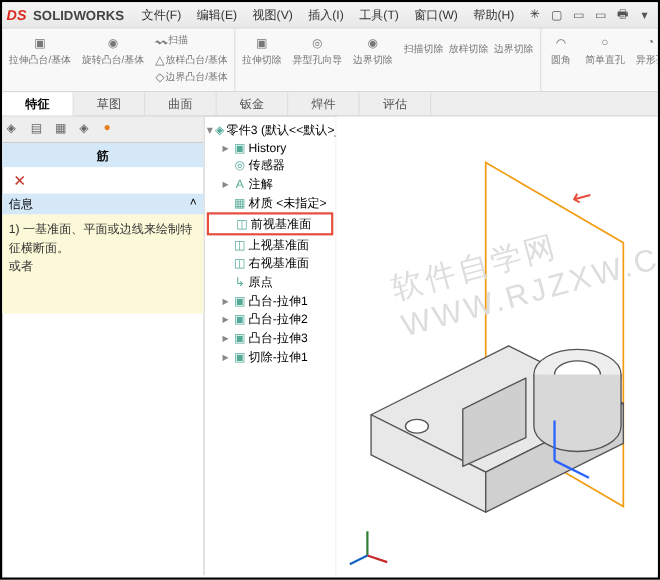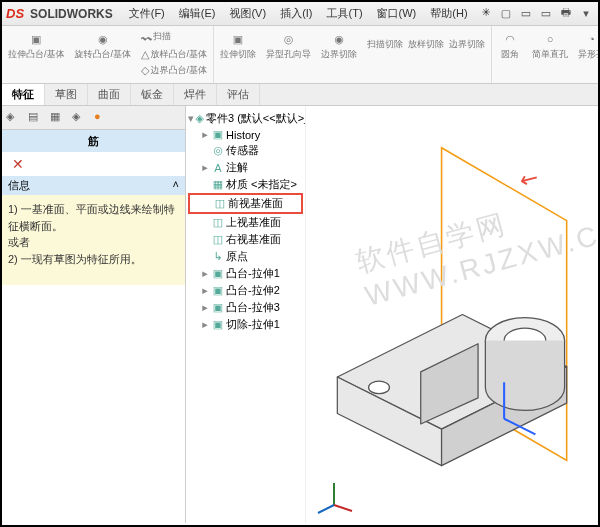--- a/index.html
+++ b/index.html
@@ -12,21 +12,21 @@
 .qat{margin-left:auto;display:flex;gap:4px;align-items:center}
 .qat-ico{width:16px;height:16px;display:flex;align-items:center;justify-content:center;color:#555}
 .ribbon{height:58px;background:#f8f8f8;border-bottom:1px solid #ccc;display:flex;overflow:hidden}
 .rgroup{border-right:1px solid #ddd;padding:2px 4px;display:flex;flex-direction:column;justify-content:space-between}
 .rrow{display:flex;gap:6px}
 .rbtn{display:flex;flex-direction:column;align-items:center;gap:1px;padding:1px 2px;color:#777;min-width:28px}
 .rbtn.big{min-width:36px}
 .rbtn .ico{width:20px;height:20px;display:flex;align-items:center;justify-content:center}
 .rbtn .lbl{font-size:9px;white-space:nowrap;text-align:left;line-height:1.1}
 .tabs{height:22px;background:#eee;display:flex;border-bottom:1px solid #ccc}
-.tab{padding:3px 10px;color:#555;border-right:1px solid #ddd}
+.tab{padding:3px 21px;color:#555;border-right:1px solid #ddd}
 .tab.active{background:#fff;color:#000;font-weight:bold}
 .toolbar-r{position:absolute;right:6px;top:106px;display:flex;gap:4px}
 .toolbar-r span{width:16px;height:16px;color:#888}
 .main{display:flex;height:calc(100% - 106px)}
 .left{width:184px;border-right:1px solid #ccc;display:flex;flex-direction:column}
 .ltabs{height:24px;background:#eee;display:flex;border-bottom:1px solid #ccc;align-items:center;padding:0 4px;gap:6px}
 .ltabs span{width:16px;height:16px;color:#666}
 .panel-title{height:22px;background:#d4e8f7;display:flex;align-items:center;padding:0 6px;font-weight:bold;justify-content:center}
 .close-x{color:#c0392b;font-size:14px;cursor:pointer;padding:2px 6px}
 .info-head{background:#d4e8f7;padding:2px 6px;font-weight:normal;font-size:10px}
@@ -181,21 +181,20 @@
       <span style="color:#e67e22">●</span>
     </div>
     <div class="panel-title">
         <span>筋</span>
       </div>
     <div style="padding:4px"><span class="close-x">✕</span></div>
     <div class="info-head"><span>信息</span> <span style="float:right">˄</span></div>
     <div class="info-body">
       <div>1) 一基准面、平面或边线来绘制特征横断面。</div>
       <div>或者</div>
-      <div>2) 一现有草图为特征所用。</div>
     </div>
   </div>
 
   <div class="center">
     <div class="tree">
       <div class="tree-row">
           <span class="exp">▾</span>
           <span class="tico">◈</span>
           <span>零件3  (默认&lt;&lt;默认&gt;_显...</span>
         </div>

